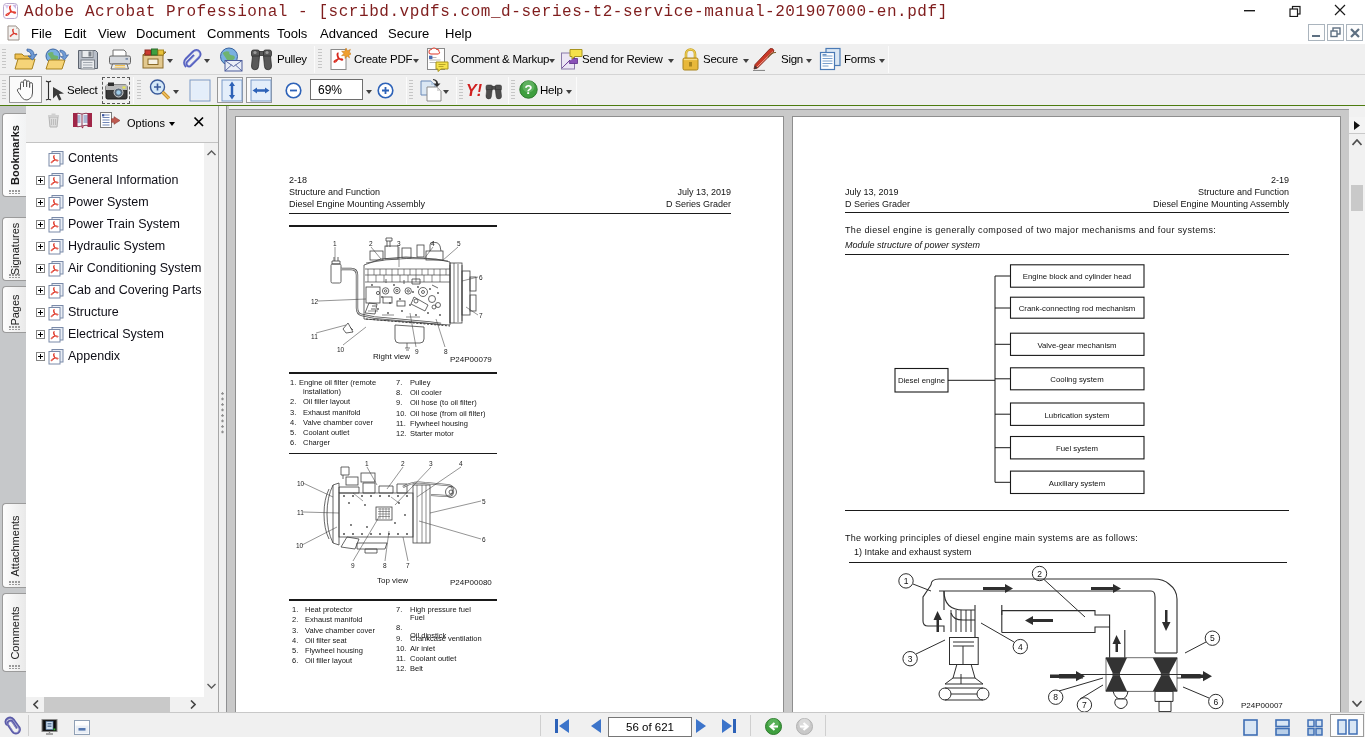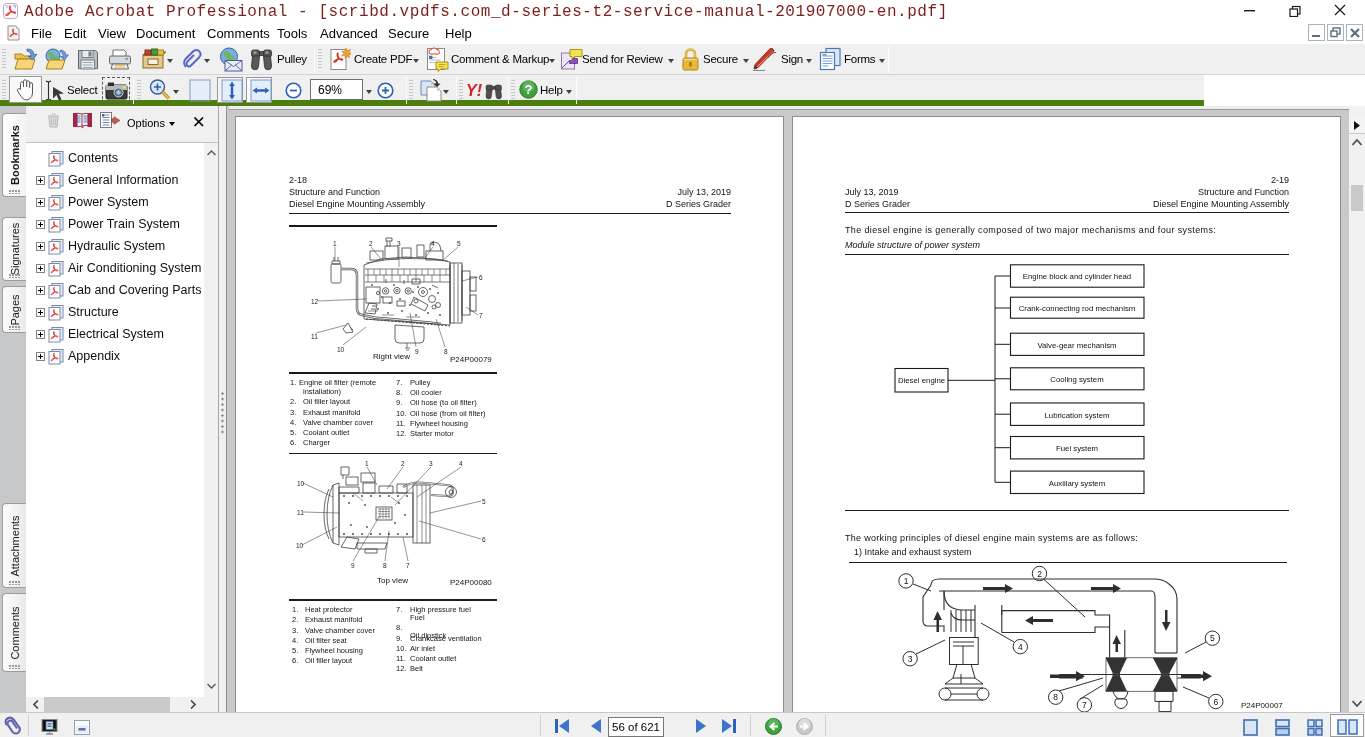--- a/index.html
+++ b/index.html
@@ -7,21 +7,21 @@
 #app{position:relative;width:1365px;height:737px;background:#fff;}
 .abs{position:absolute;}
 
 #titlebar{position:absolute;left:0;top:0;width:1365px;height:22px;background:#fff;}
 #titletext{position:absolute;left:24px;top:3px;font-size:16px;color:#7f1d1d;letter-spacing:0.55px;font-family:Liberation Mono, monospace;}
 
 #menubar{position:absolute;left:0;top:22px;width:1365px;height:22px;background:#fff;}
 .mitem{position:absolute;top:4px;font-size:13px;color:#000;}
 
 #tb1{position:absolute;left:0;top:44px;width:1365px;height:31px;background:#f0f0f0;border-bottom:1px solid #d4d4d4;}
-#tb2{position:absolute;left:0;top:75px;width:1204px;height:31px;background:#f0f0f0;border-bottom:6px solid #4d7c0f;}
+#tb2{position:absolute;left:0;top:75px;width:1365px;height:31px;background:#f0f0f0;border-bottom:1px solid #4d7c0f;}
 .grip{position:absolute;top:5px;width:4px;height:20px;background-image:repeating-linear-gradient(#c6c6c6 0 1px,#f0f0f0 1px 3px);}
 .tsep{position:absolute;top:2px;width:1px;height:27px;background:#cfcfcf;border-right:1px solid #fbfbfb;}
 .tbtext{position:absolute;font-size:11.5px;color:#000;top:9px;white-space:nowrap;letter-spacing:-0.25px;}
 .darr{position:absolute;width:0;height:0;border-left:3.5px solid transparent;border-right:3.5px solid transparent;border-top:4px solid #404040;top:15px;}
 .tbbtn{position:absolute;border:1px solid #979797;background:#f6f6f6;}
 
 #main{position:absolute;left:0;top:106px;width:1365px;height:606px;overflow:hidden;background:#c9c9c9;}
 #tabstrip{position:absolute;left:0;top:0;width:26px;height:606px;background:#c6c8ca;}
 .vtab{position:absolute;left:2px;width:24px;background:linear-gradient(90deg,#fdfdfd,#e9e9e9);border:1px solid #9b9b9b;border-right:none;border-radius:4px 0 0 4px;}
 .vtab .lbl{position:absolute;left:50%;top:50%;transform:translate(-50%,-50%) rotate(-90deg);white-space:nowrap;font-size:11px;color:#1a1a1a;}
@@ -868,21 +868,21 @@
       <rect x="4.5" y="8" width="7" height="2.6" fill="#5577b0"></rect>
     </svg>
     <div class="ssep" style="left:540px"></div>
     <svg class="abs" style="left:553px;top:5px" width="18" height="16" viewBox="0 0 18 16">
         <rect x="2" y="1" width="3" height="14" fill="#2d62b8"></rect>
         <path d="M16 1 L6 8 L16 15 Z" fill="#3c74ca"></path>
       </svg>
     <svg class="abs" style="left:589px;top:5px" width="14" height="16" viewBox="0 0 14 16">
         <path d="M12 1 L2 8 L12 15 Z" fill="#3c74ca"></path>
       </svg>
-    <div class="abs" style="left:608px;top:4px;width:56px;height:20px;background:#fff;border:1px solid #767676;font-size:11.5px;color:#000;text-align:center;padding-top:3px">56 of 621</div>
+    <div class="abs" style="left:608px;top:4px;width:84px;height:20px;background:#fff;border:1px solid #767676;font-size:11.5px;color:#000;text-align:center;padding-top:3px">56 of 621</div>
     <svg class="abs" style="left:694px;top:5px" width="14" height="16" viewBox="0 0 14 16">
         <path d="M2 1 L12 8 L2 15 Z" fill="#3c74ca"></path>
       </svg>
     <svg class="abs" style="left:720px;top:5px" width="18" height="16" viewBox="0 0 18 16">
         <path d="M2 1 L12 8 L2 15 Z" fill="#3c74ca"></path>
         <rect x="13" y="1" width="3" height="14" fill="#2d62b8"></rect>
       </svg>
     <div class="ssep" style="left:750px"></div>
     <svg class="abs" style="left:765px;top:5px" width="17" height="17" viewBox="0 0 17 17">
       <circle cx="8.5" cy="8.5" r="8" fill="#3fa03f" stroke="#2d7a2d"></circle>

